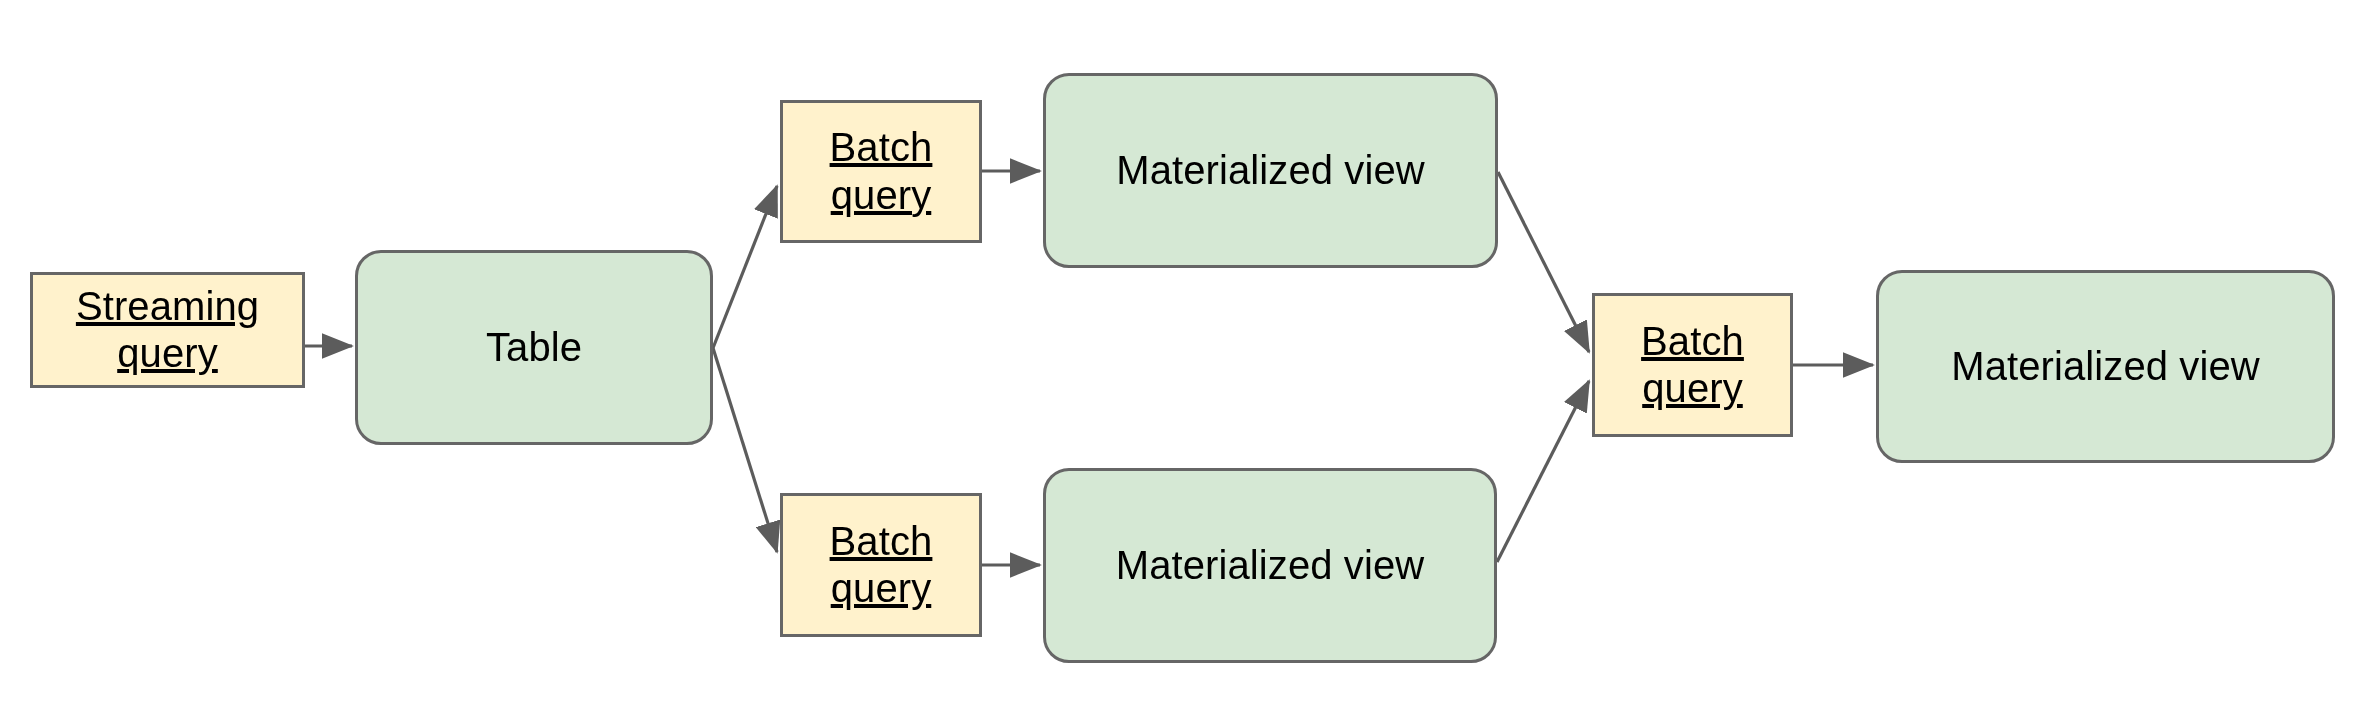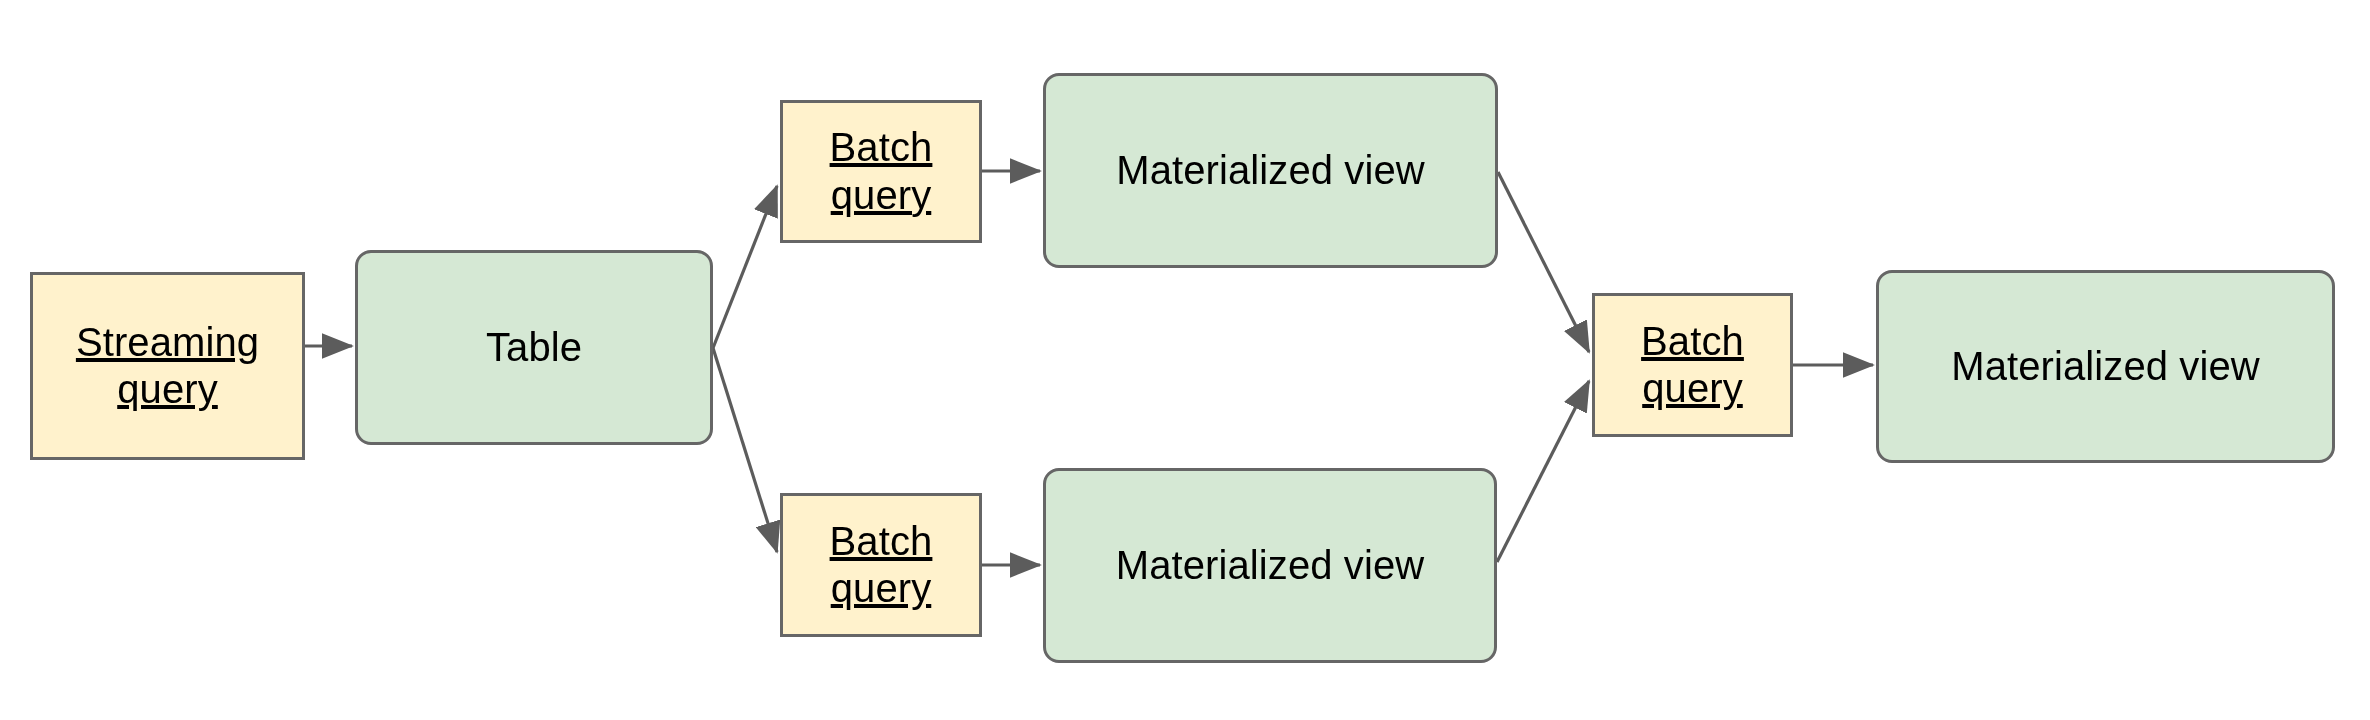--- a/index.html
+++ b/index.html
@@ -29,21 +29,21 @@
   }
   .node-process {
     background: #fff2cc;
     border: 3px solid #666666;
     border-radius: 0;
     text-decoration: underline;
   }
   .node-store {
     background: #d5e8d4;
     border: 3px solid #666666;
-    border-radius: 16px;
+    border-radius: 26px;
   }
   .node-label {
     display: block;
     white-space: pre-line;
     padding: 0 6px;
   }
   #edges {
     position: absolute;
     left: 0;
     top: 0;
@@ -68,21 +68,21 @@
         <line x1="713" y1="348" x2="777" y2="186" marker-end="url(#arrowhead)"></line>
         <line x1="713" y1="348" x2="777" y2="552" marker-end="url(#arrowhead)"></line>
         <line x1="982" y1="171" x2="1040" y2="171" marker-end="url(#arrowhead)"></line>
         <line x1="982" y1="565" x2="1040" y2="565" marker-end="url(#arrowhead)"></line>
         <line x1="1498" y1="172" x2="1589" y2="352" marker-end="url(#arrowhead)"></line>
         <line x1="1497" y1="562" x2="1589" y2="381" marker-end="url(#arrowhead)"></line>
         <line x1="1793" y1="365" x2="1873" y2="365" marker-end="url(#arrowhead)"></line>
       </g>
   </svg>
 
-  <div class="node node-process" style="left: 30px; top: 272px; width: 275px; height: 188px; background: rgb(255, 242, 204); border-color: rgb(102, 102, 102);">
+  <div class="node node-process" style="left: 30px; top: 272px; width: 275px; height: 116px; background: rgb(255, 242, 204); border-color: rgb(102, 102, 102);">
     <span class="node-label">Streaming
 query</span>
   </div>
 
   <div class="node node-store" style="left: 355px; top: 250px; width: 358px; height: 195px; background: rgb(213, 232, 212); border-color: rgb(102, 102, 102);">
     <span class="node-label">Table</span>
   </div>
 
   <div class="node node-process" style="left: 780px; top: 100px; width: 202px; height: 143px; background: rgb(255, 242, 204); border-color: rgb(102, 102, 102);">
     <span class="node-label">Batch

